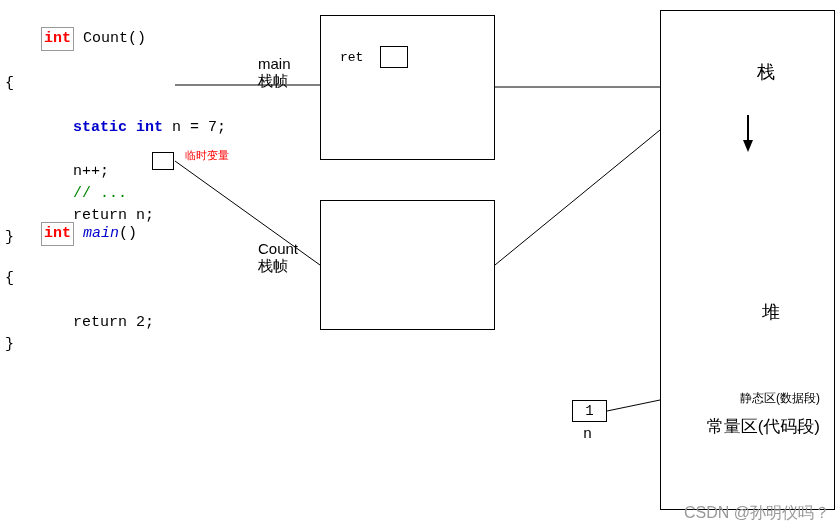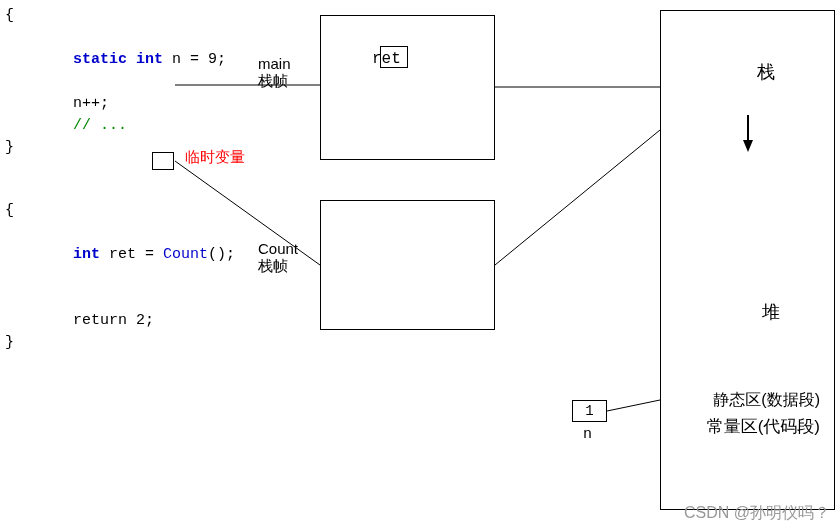--- a/index.html
+++ b/index.html
@@ -56,21 +56,21 @@
       width: 22px;
       height: 18px;
       border: 1px solid #000;
     }
 
     .temp-var-label {
       position: absolute;
       left: 185px;
       top: 148px;
       color: #ff0000;
-      font-size: 15px;
+      font-size: 11px;
       font-family: 'SimSun', 'STSong', serif;
     }
 
     
     svg.arrows {
       position: absolute;
       top: 0;
       left: 0;
       width: 840px;
       height: 532px;
@@ -112,23 +112,22 @@
       top: 200px;
       width: 175px;
       height: 130px;
     }
 
     
     .ret-label {
       position: absolute;
       left: 340px;
       top: 50px;
-      font-size: 16px;
-      color: #000;
-      margin-left: 32px;
+      font-size: 13px;
+      color: #000;
     }
 
     .ret-box {
       position: absolute;
       left: 380px;
       top: 46px;
       width: 28px;
       height: 22px;
       border: 1px solid #000;
     }
@@ -181,21 +180,21 @@
       font-family: 'SimSun', 'STSong', sans-serif;
       font-size: 18px;
       color: #000;
     }
 
     .memory-static-label {
       position: absolute;
       right: 20px;
       top: 390px;
       font-family: 'SimSun', 'STSong', sans-serif;
-      font-size: 16px;
+      font-size: 12px;
       color: #000;
     }
 
     .memory-const-label {
       position: absolute;
       right: 20px;
       top: 415px;
       font-family: 'SimSun', 'STSong', sans-serif;
       font-size: 17px;
       color: #000;
@@ -224,37 +223,41 @@
 
   <line x1="495" y1="265" x2="660" y2="130" stroke="#000" stroke-width="1"></line>
 
   <line x1="748" y1="115" x2="748" y2="145" stroke="#000" stroke-width="2"></line>
   <polygon points="743,140 748,152 753,140" fill="#000"></polygon>
 
   <line x1="607" y1="411" x2="660" y2="400" stroke="#000" stroke-width="1"></line>
 </svg>
 
 <div class="code-block code-block-1">
+  <div class="code-line">
+    <span class="code-border kw-red">int</span><span class="kw-black"> Count()</span>
+  </div>
   <div class="code-line kw-black">{</div>
   <div class="code-line indent">
-    <span class="kw-blue">static</span><span class="kw-black"> </span><span class="kw-blue">int</span><span class="kw-black"> n = 9;</span>
+    <span class="kw-blue">static</span><span class="kw-black"> </span><span class="kw-blue">int</span><span class="kw-black"> n = 7;</span>
   </div>
   <div class="code-line indent kw-black">    n++;</div>
   <div class="code-line indent comment">    // ...</div>
+  <div class="code-line indent kw-black">    return n;</div>
   <div class="code-line kw-black">}</div>
 </div>
 
 <div class="temp-var-box"></div>
 <div class="temp-var-label">临时变量</div>
 
 <div class="code-block code-block-2">
+  <div class="code-line">
+    <span class="code-border kw-red">int</span><span class="fn-italic"> main</span><span class="kw-black">()</span>
+  </div>
   <div class="code-line kw-black">{</div>
-  <div class="code-line indent">
-    <span class="kw-blue">int</span><span class="kw-black"> ret = </span><span class="fn-blue">Count</span><span class="kw-black">();</span>
-  </div>
   <div class="code-line">&nbsp;</div>
   <div class="code-line indent kw-black">    return 2;</div>
   <div class="code-line kw-black">}</div>
 </div>
 
 <div class="frame-label main-frame-label">main<br>栈帧</div>
 
 <div class="frame-box main-frame-box"></div>
 
 <div class="ret-label">ret</div>

